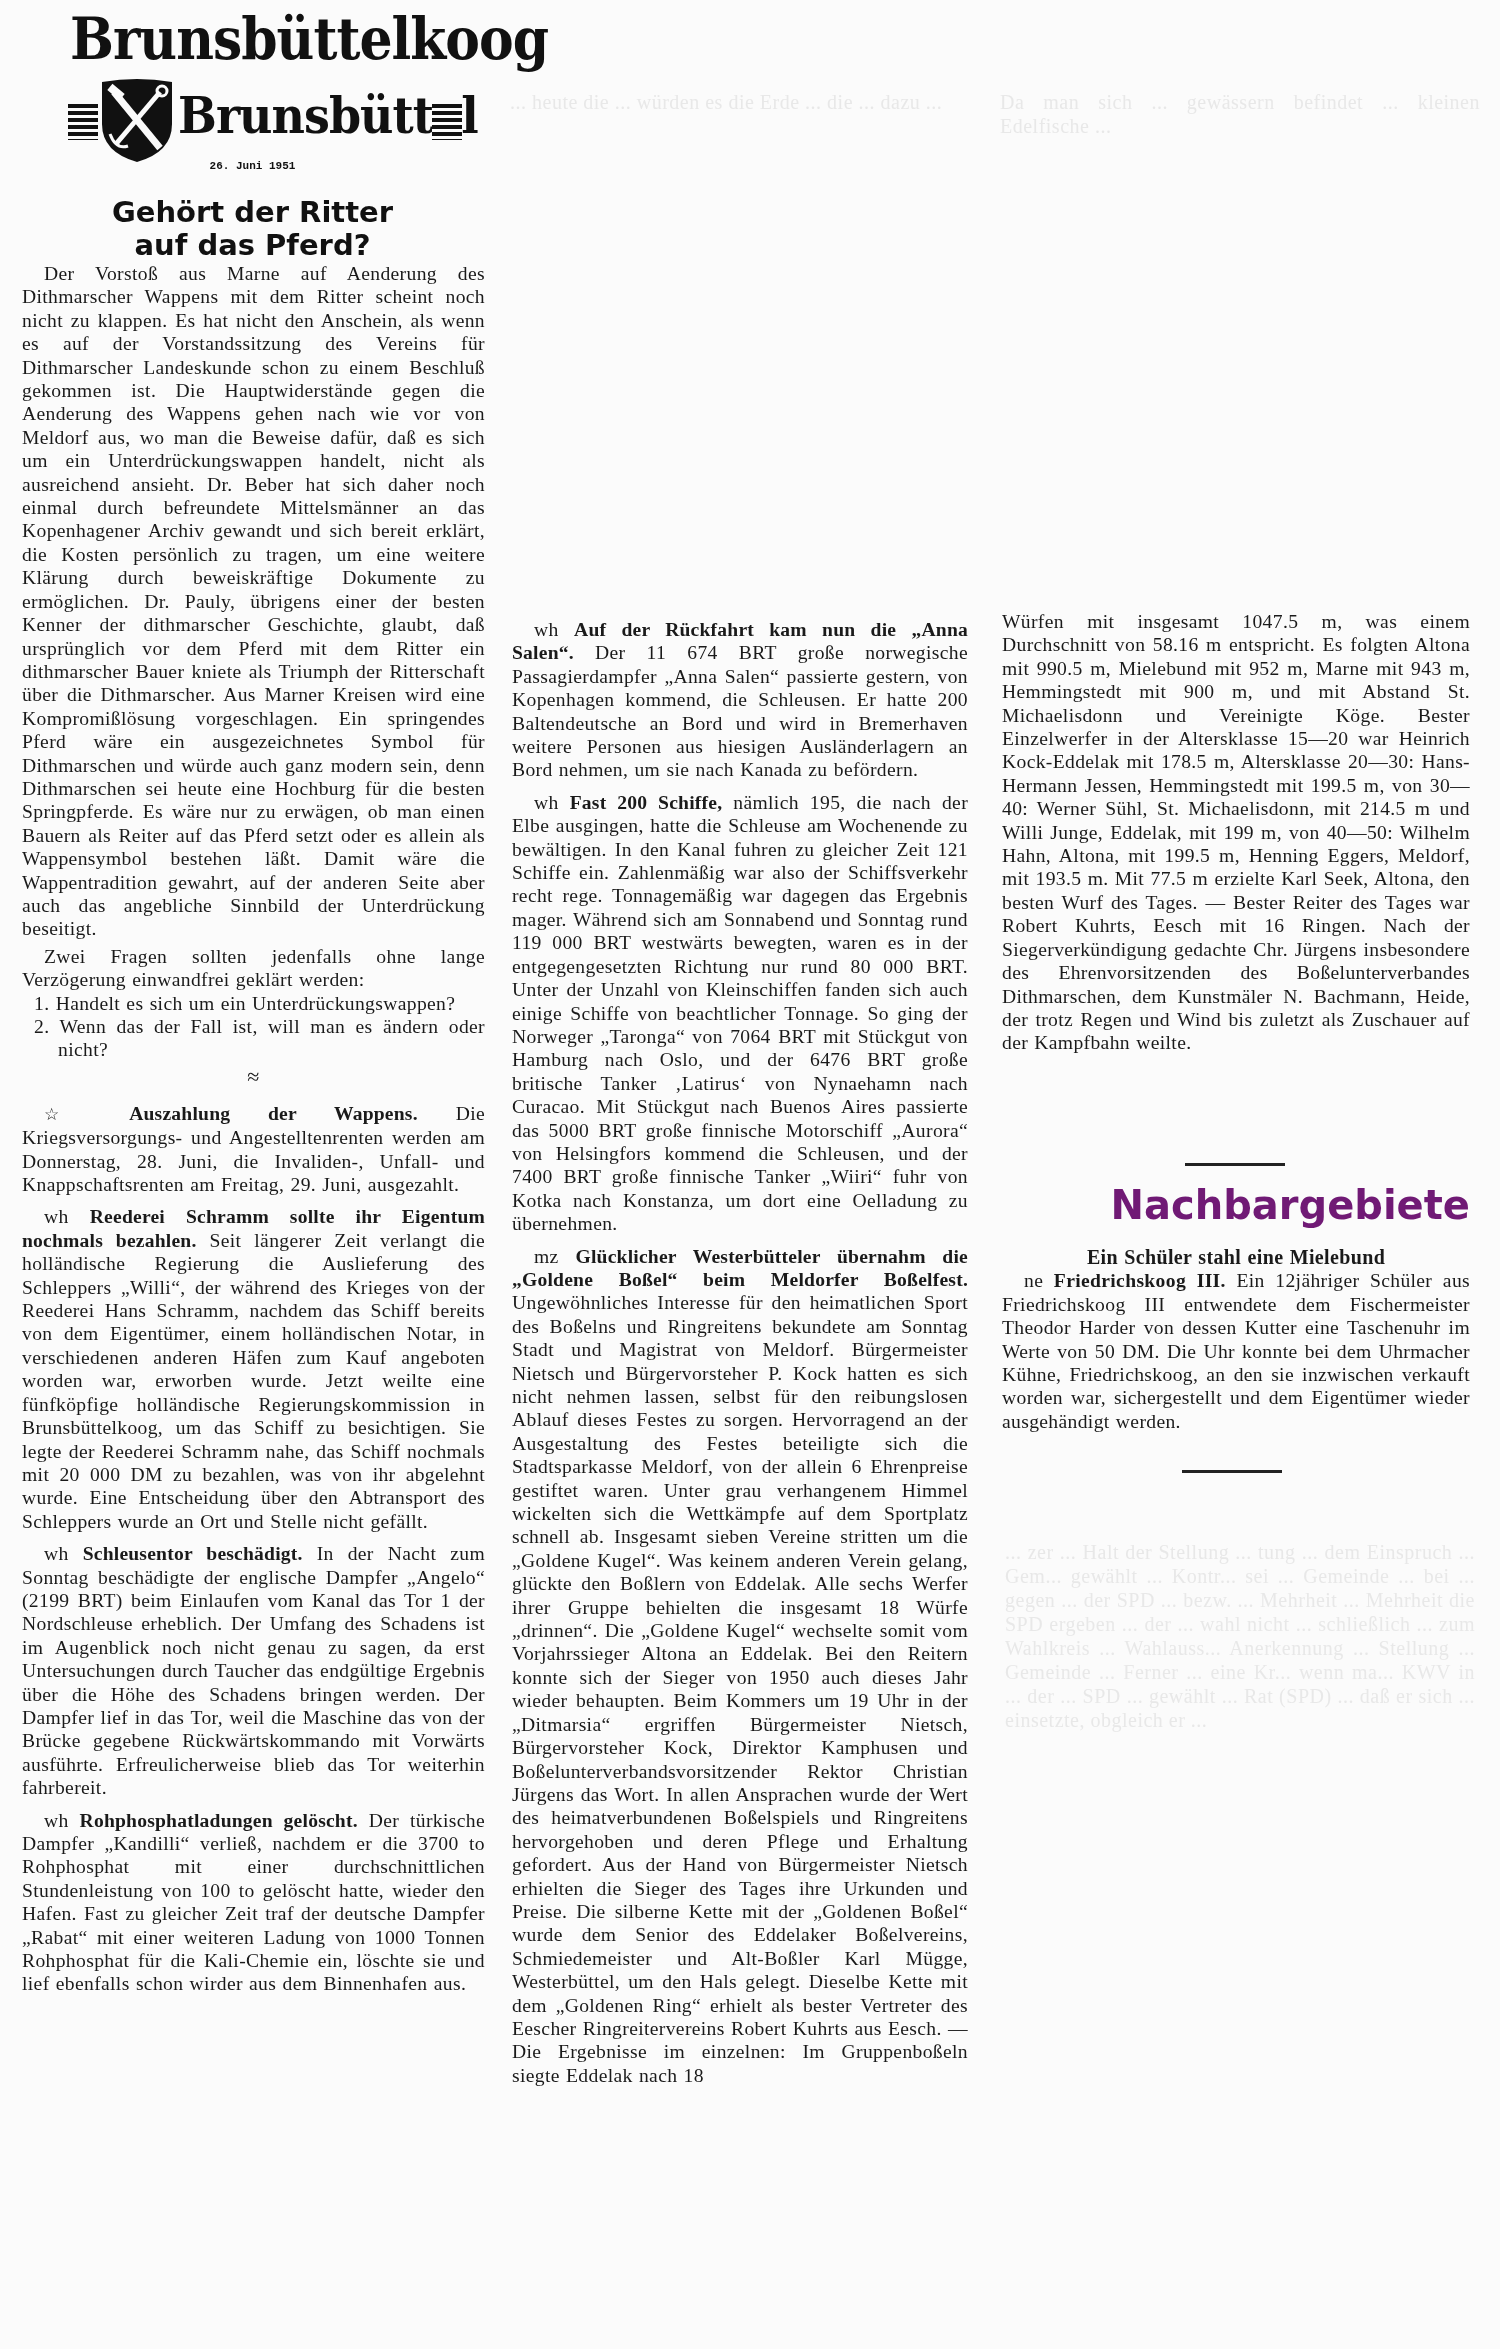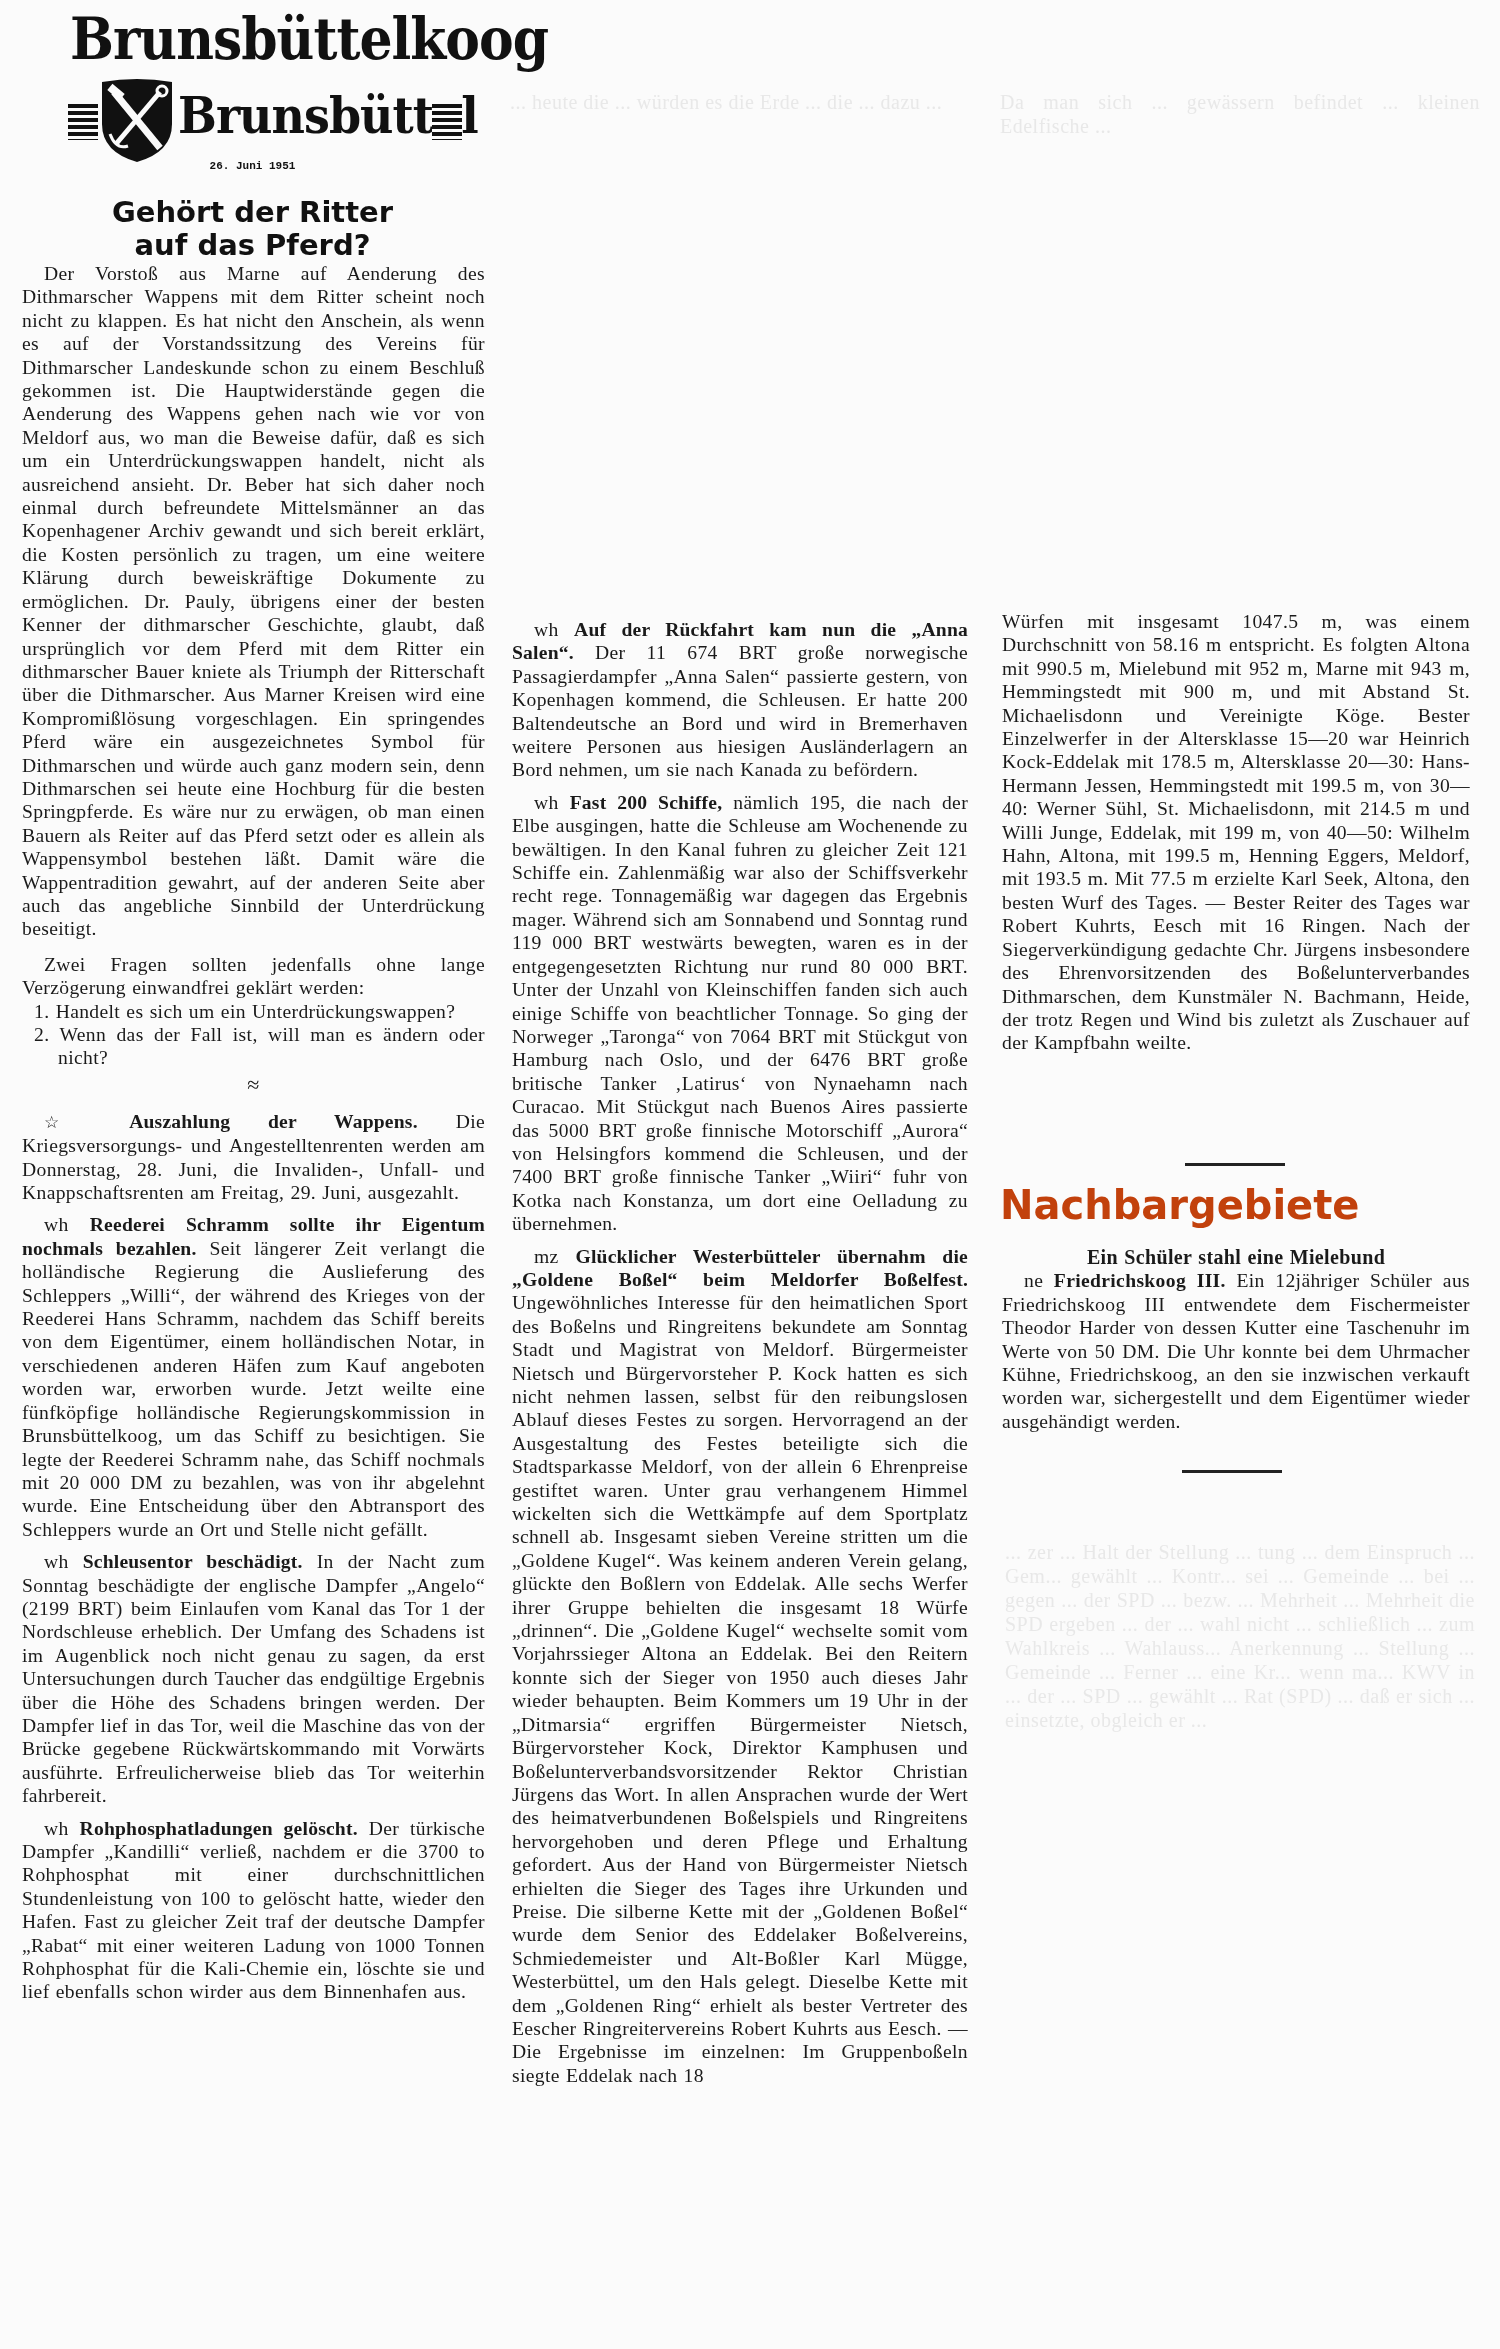--- a/index.html
+++ b/index.html
@@ -29,22 +29,22 @@
   .headline { position: absolute; left: 0; width: 505px; top: 196px; text-align: center;
           font-family: "DejaVu Sans", sans-serif; font-weight: 700; font-size: 29px; line-height: 33px; color: #111; }
 
   .flourish { text-align: center; font-size: 22px; line-height: 22px; margin: 4px 0 14px; }
   .numbered { padding-left: 36px; text-indent: -24px !important; }
   .star { font-size: 17px; }
 
   .ghost { position: absolute; color: #e8e8e8; font-size: 20px; line-height: 24px; text-align: justify;
            letter-spacing: 0.5px; overflow: hidden; }
   .rule { position: absolute; height: 3px; background: #222; }
-  .section-title { position: absolute; left: 1000px; width: 470px; top: 1182px; text-align: left;
-          font-family: "DejaVu Sans", sans-serif; font-weight: 700; font-size: 40px; color: #c2410c; }
+  .section-title { position: absolute; left: 1000px; width: 470px; top: 1182px; text-align: right;
+          font-family: "DejaVu Sans", sans-serif; font-weight: 700; font-size: 40px; color: #701a75; }
   .subhead { text-align: center; font-weight: 700; font-family: "Liberation Serif", serif; font-size: 20px;
           margin: 0 0 2px 0; text-indent: 0 !important; }
   #right2 { position: absolute; left: 1002px; top: 1246px; width: 468px; font-size: 19.6px; line-height: 23.4px;
           text-align: justify; letter-spacing: 0.35px; word-spacing: 1px; }
   #right2 p { margin: 0; text-indent: 22px; }
 </style>
 </head>
 <body>
 
 <div class="masthead">
@@ -63,21 +63,21 @@
 </div>
 
 <div class="date">26. Juni 1951</div>
 <div class="headline">
   <div>Gehört der Ritter</div>
   <div>auf das Pferd?</div>
 </div>
 
 <div class="col" id="left">
   <p>Der Vorstoß aus Marne auf Aenderung des Dithmarscher Wappens mit dem Ritter scheint noch nicht zu klappen. Es hat nicht den Anschein, als wenn es auf der Vorstandssitzung des Vereins für Dithmarscher Landeskunde schon zu einem Beschluß gekommen ist. Die Hauptwiderstände gegen die Aenderung des Wappens gehen nach wie vor von Meldorf aus, wo man die Beweise dafür, daß es sich um ein Unterdrückungswappen handelt, nicht als ausreichend ansieht. Dr. Beber hat sich daher noch einmal durch befreundete Mittelsmänner an das Kopenhagener Archiv gewandt und sich bereit erklärt, die Kosten persönlich zu tragen, um eine weitere Klärung durch beweiskräftige Dokumente zu ermöglichen. Dr. Pauly, übrigens einer der besten Kenner der dithmarscher Geschichte, glaubt, daß ursprünglich vor dem Pferd mit dem Ritter ein dithmarscher Bauer kniete als Triumph der Ritterschaft über die Dithmarscher. Aus Marner Kreisen wird eine Kompromißlösung vorgeschlagen. Ein springendes Pferd wäre ein ausgezeichnetes Symbol für Dithmarschen und würde auch ganz modern sein, denn Dithmarschen sei heute eine Hochburg für die besten Springpferde. Es wäre nur zu erwägen, ob man einen Bauern als Reiter auf das Pferd setzt oder es allein als Wappensymbol bestehen läßt. Damit wäre die Wappentradition gewahrt, auf der anderen Seite aber auch das angebliche Sinnbild der Unterdrückung beseitigt.</p>
-  <p style="margin-top:12px">Zwei Fragen sollten jedenfalls ohne lange Verzögerung einwandfrei geklärt werden:</p>
+  <p style="margin-top:4px">Zwei Fragen sollten jedenfalls ohne lange Verzögerung einwandfrei geklärt werden:</p>
   <p class="numbered" style="margin-top:0">1. Handelt es sich um ein Unterdrückungswappen?</p>
   <p class="numbered" style="margin-top:0">2. Wenn das der Fall ist, will man es ändern oder nicht?</p>
   <div class="flourish">≈</div>
 
   <p>
     <span class="star">☆</span> 
     <b>Auszahlung der Wappens.</b> 
     <span>Die Kriegsversorgungs- und Angestelltenrenten werden am Donnerstag, 28. Juni, die Invaliden-, Unfall- und Knappschaftsrenten am Freitag, 29. Juni, ausgezahlt.</span>
   </p>
   <p>

